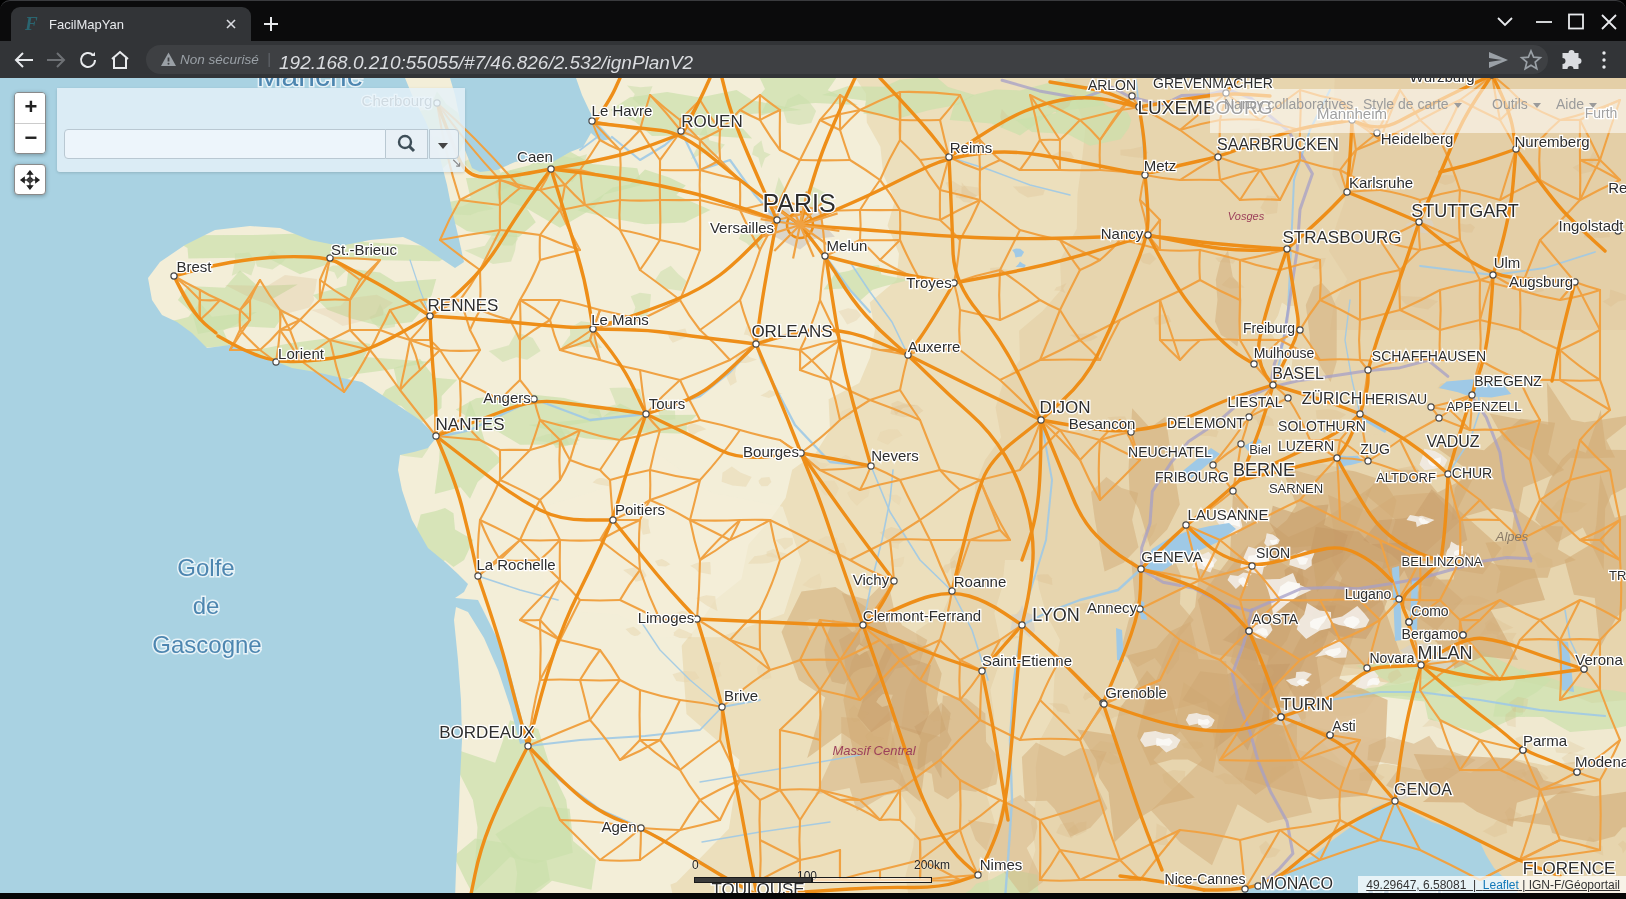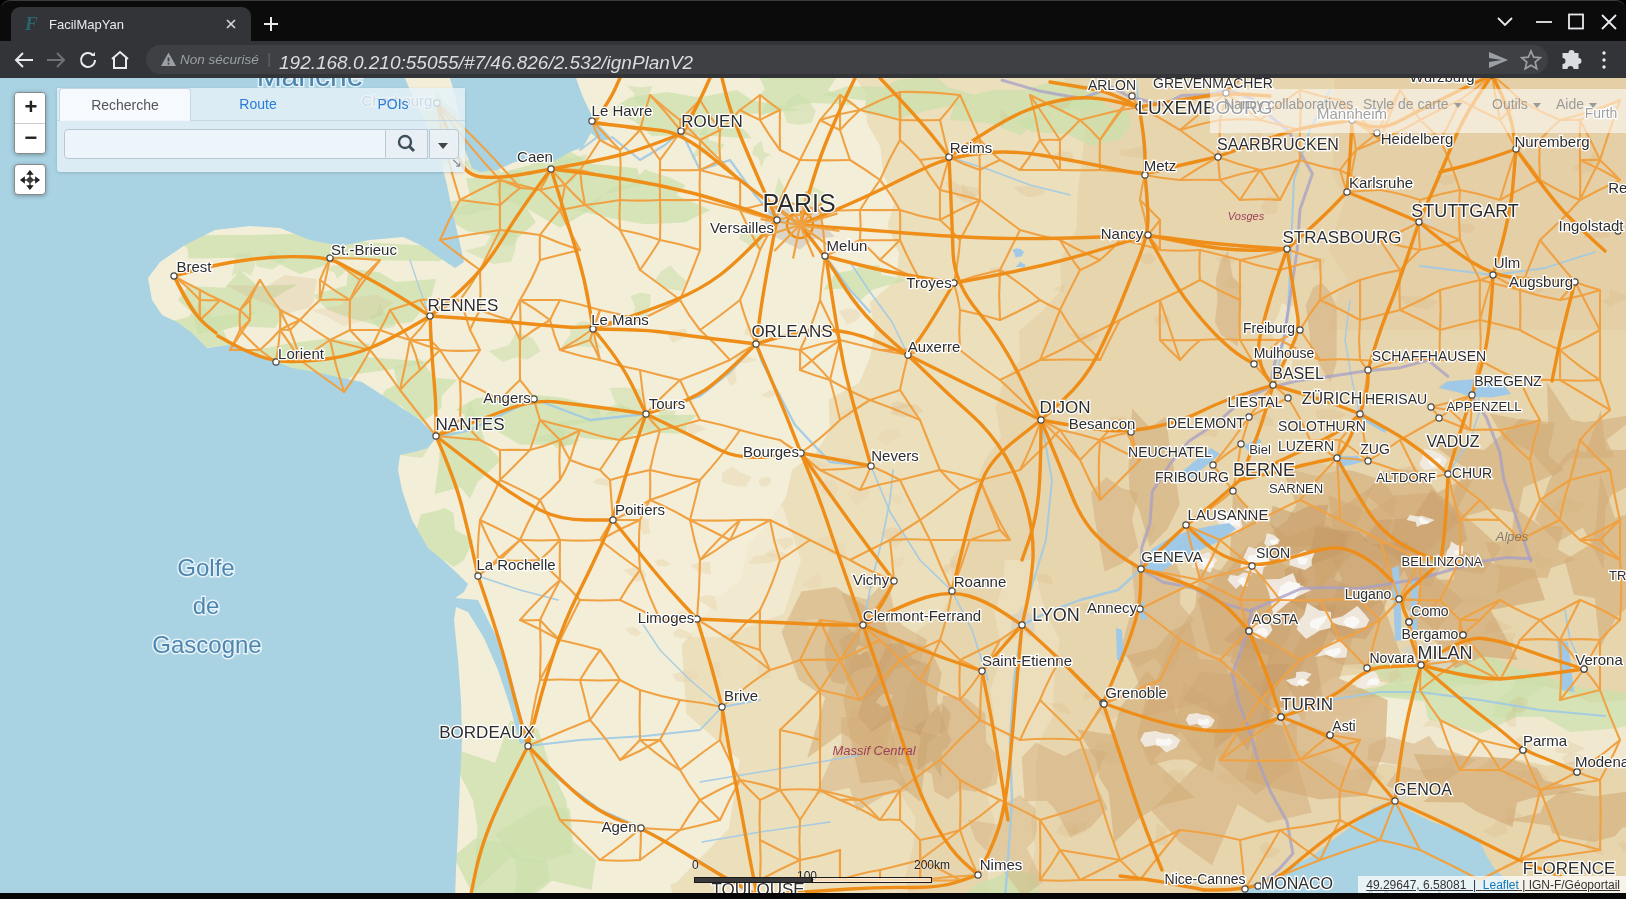--- a/index.html
+++ b/index.html
@@ -1707,25 +1707,20 @@
 <text x="207" y="575" font-size="24">Gascogne</text>
 <text x="1366" y="832" font-size="30" text-anchor="start">Mer de</text>
 </g>
 <g font-family="Liberation Sans, sans-serif" font-style="italic" text-anchor="middle">
 <text x="874" y="677" font-size="13" fill="#9c3f5a">Massif Central</text>
 <text x="1246" y="142" font-size="11" fill="#9c3f5a">Vosges</text>
 <text x="1512" y="463" font-size="13" fill="#8a7a66">Alpes</text>
 </g>
 </svg>
 <div id="panel">
-  <div id="tabs">
-    <div class="ptab" id="tabA">Recherche</div>
-    <div class="ptab" id="tabB">Route</div>
-    <div class="ptab" id="tabC">POIs</div>
-  </div>
   <div id="srch"></div>
   <div id="sbtn"><svg width="40" height="28" viewBox="0 0 40 28">
           <circle cx="19" cy="12" r="6" fill="none" stroke="#3e4e58" stroke-width="2.4"></circle>
           <line x1="23.5" y1="16.5" x2="28" y2="21" stroke="#3e4e58" stroke-width="3"></line>
         </svg></div>
   <div id="cbtn"></div>
   <div id="rsz">↘</div>
 </div>
 <div id="zoomctl">
       <div class="zbtn">+</div>

